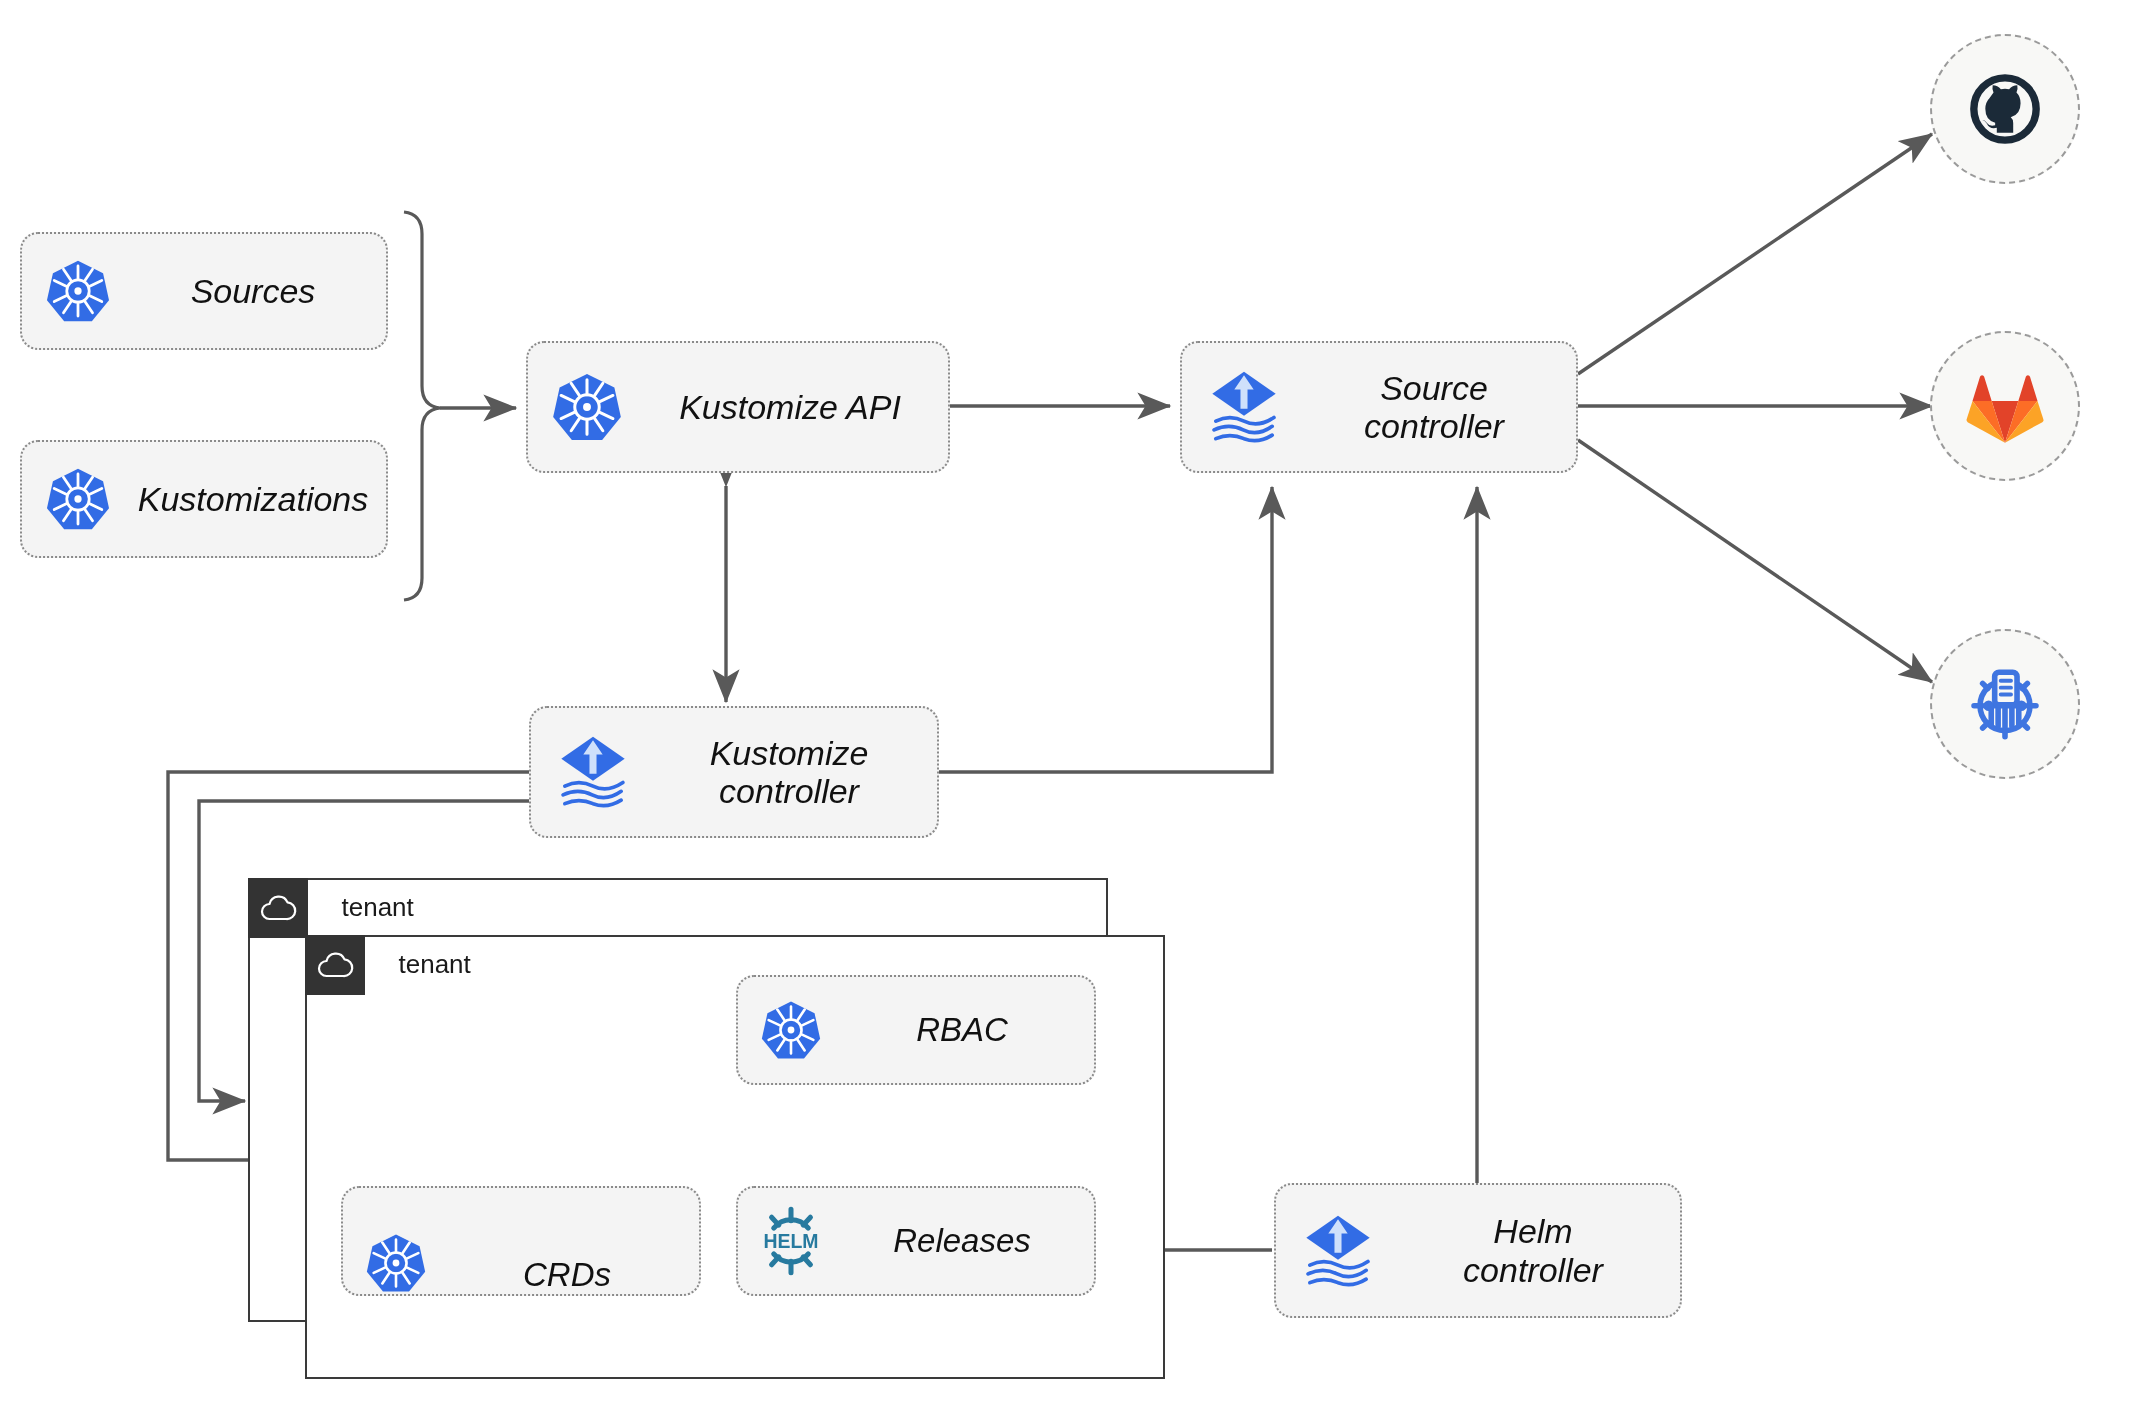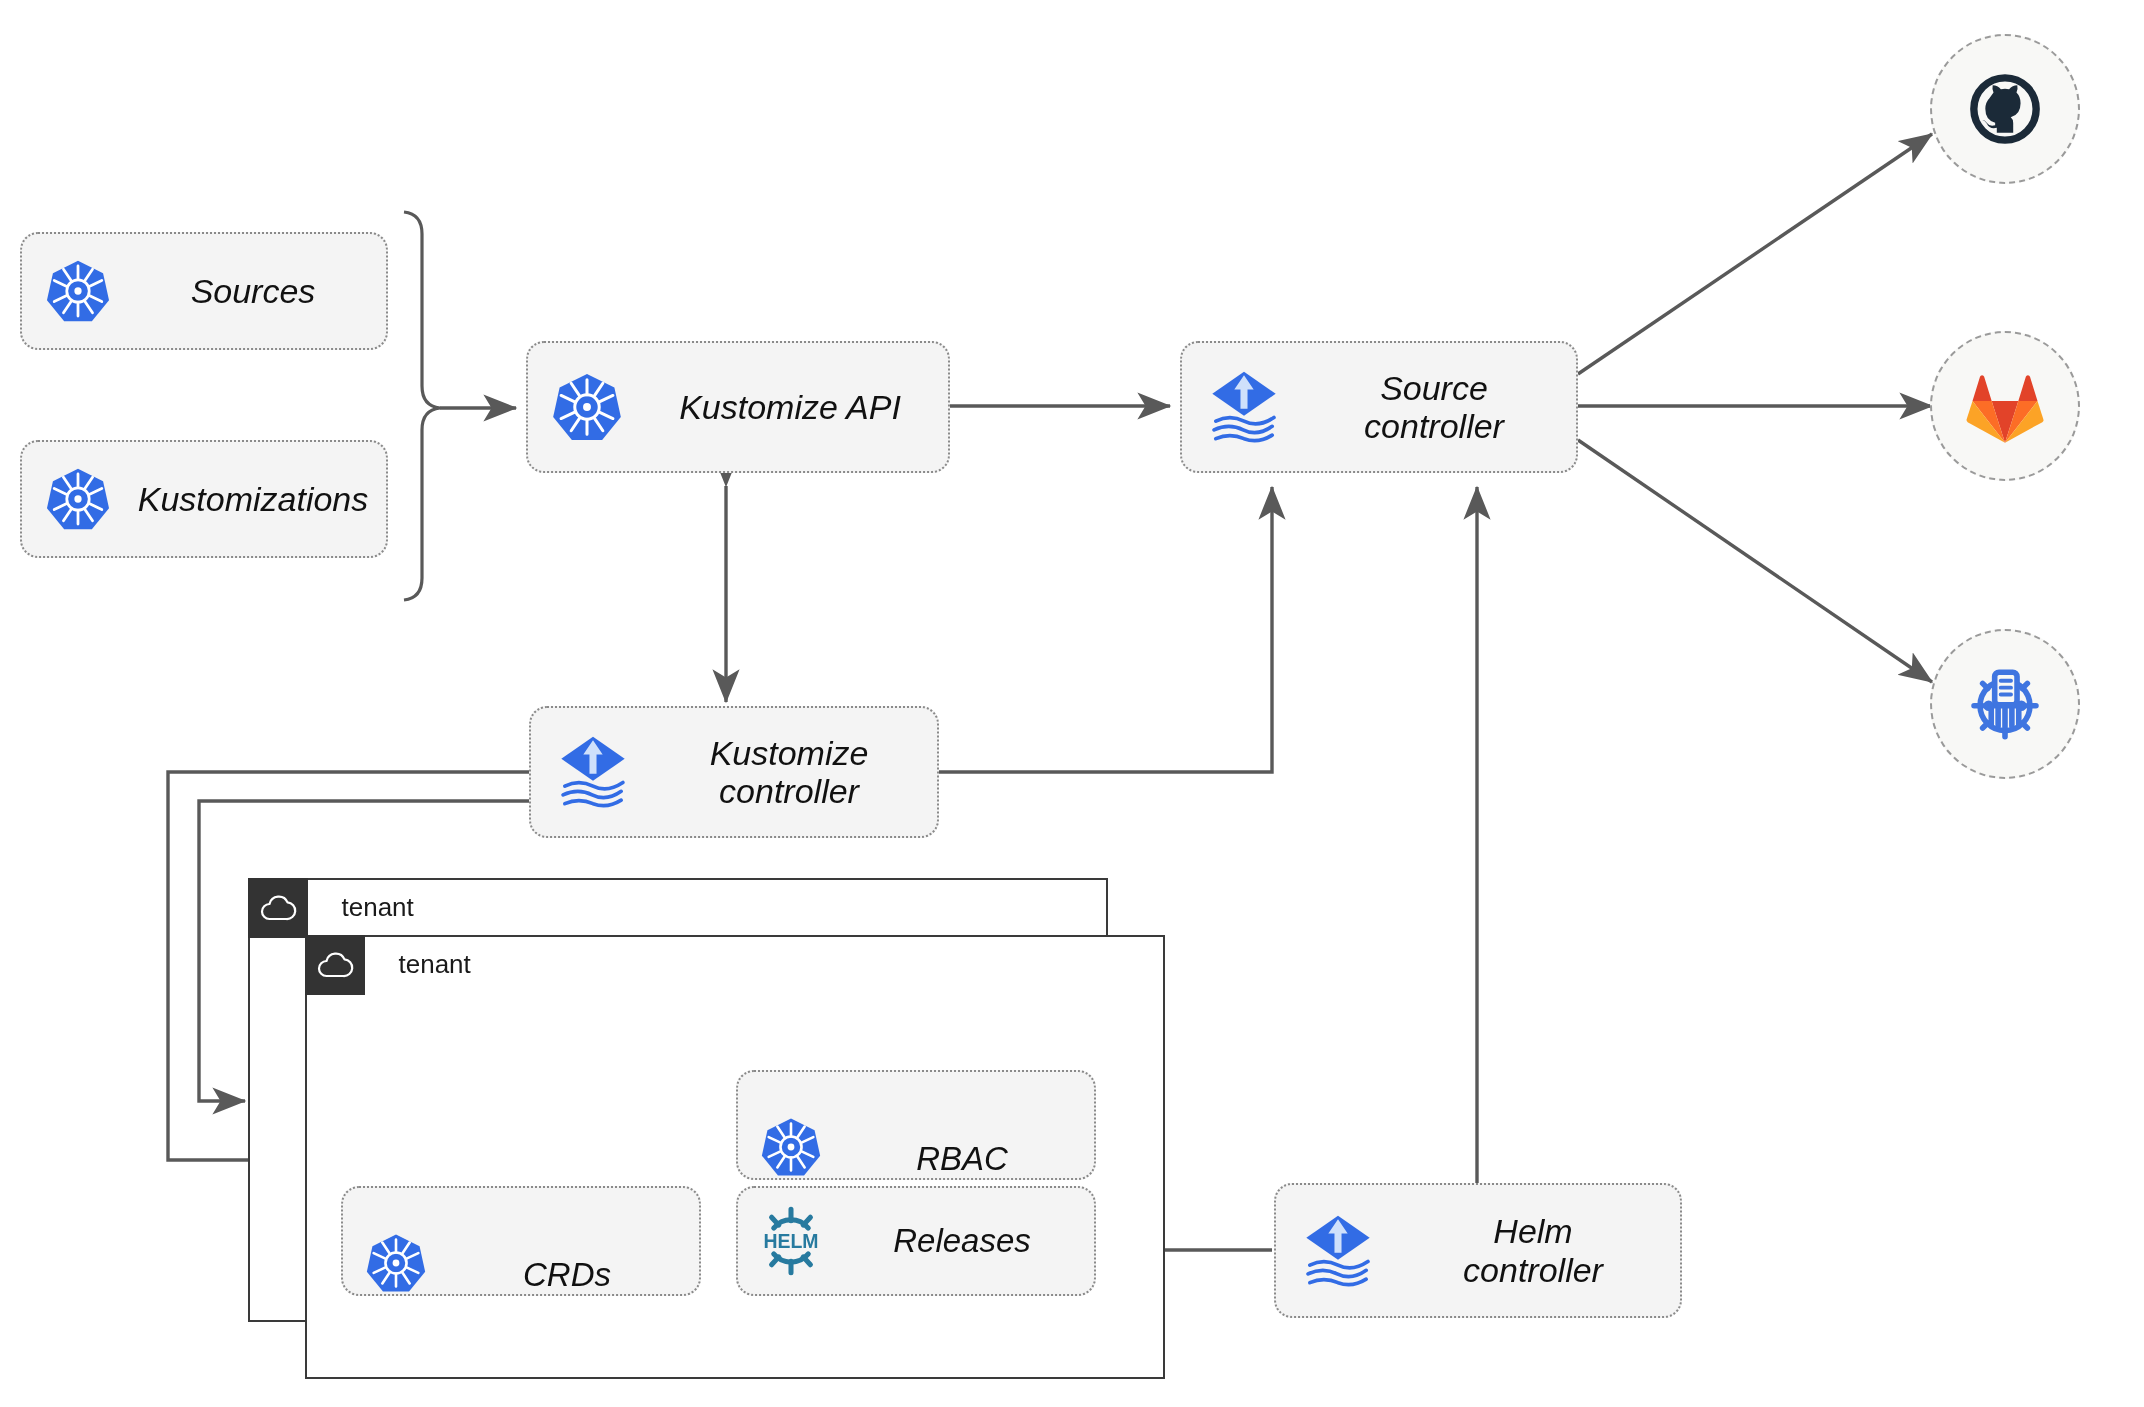--- a/index.html
+++ b/index.html
@@ -244,21 +244,21 @@
           <path d="M16,76 Q33,68 49,76 Q65,84 82,72"></path>
           <path d="M18,86 Q34,79 50,86 Q66,92 82,82"></path>
         </g>
       </svg>
     </div>
     <div class="lbl">Helm
 controller</div>
   </div>
 
 
-  <div class="node small" style="left:736px; top:1070px; width:360px; height:110px;align-items:flex-end;">
+  <div class="node small" style="left:736px; top:975px; width:360px; height:110px;">
     <div class="ico" style="width:106px;">
       <svg class="i" width="62" height="62" viewBox="0 0 100 100">
         <path d="M50,4 L88,23 L97,64 L71,96 L29,96 L3,64 L12,23 z" fill="#326ce5"></path>
         <g fill="none" stroke="#ffffff" stroke-width="4.2" stroke-linecap="round">
           <circle cx="50" cy="50" r="17"></circle>
           <path d="M50,12 L50,33 M50,67 L50,88 M14,34 L33,43 M67,57 L86,66 M14,66 L33,57 M67,43 L86,34 M28,83 L40,65 M60,35 L72,17 M28,17 L40,35 M60,65 L72,83"></path>
         </g>
         <circle cx="50" cy="50" r="5.5" fill="#ffffff"></circle>
       </svg>
     </div>

